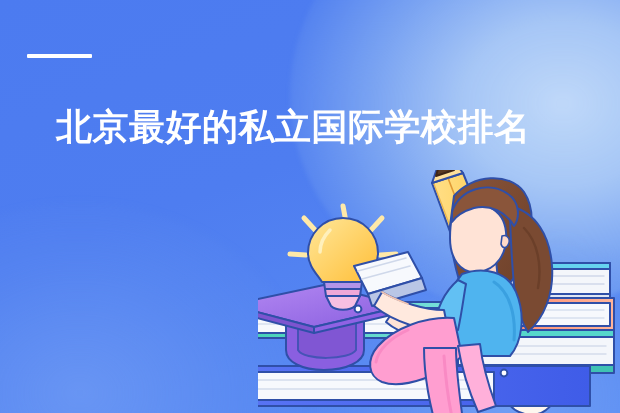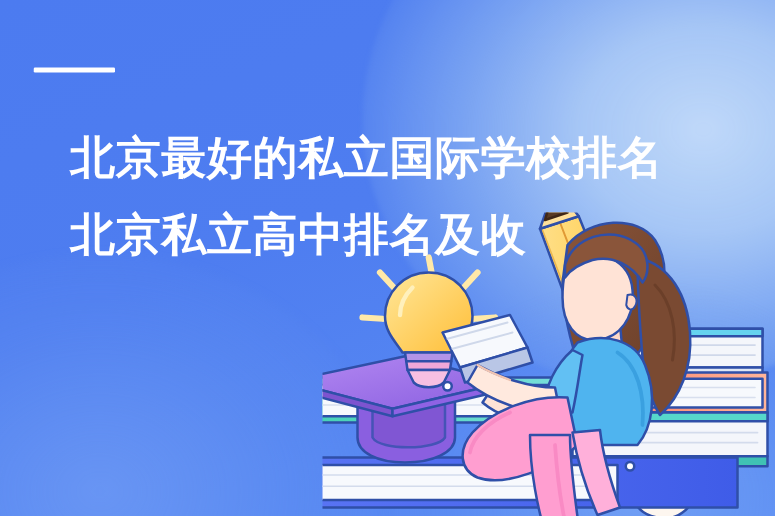--- a/index.html
+++ b/index.html
@@ -109,21 +109,20 @@
 
   <div class="bg-base"></div>
   <div class="bg-glow-right"></div>
   <div class="bg-glow-bottomleft"></div>
   <div class="bg-glow-bottomright"></div>
 
   <div class="accent-rule"></div>
 
   <div class="headline">
     <span class="headline-line">北京最好的私立国际学校排名</span>
-    <span class="headline-line">北京私立高中排名及收</span>
   </div>
 
   <div class="illustration">
     <svg viewBox="0 0 362 243" xmlns="http://www.w3.org/2000/svg">
       <defs>
         <linearGradient id="gTeal" x1="0" y1="0" x2="1" y2="0">
           <stop offset="0%" stop-color="#3fcfb0"></stop>
           <stop offset="100%" stop-color="#7ee0df"></stop>
         </linearGradient>
         <linearGradient id="gBlue" x1="0" y1="0" x2="1" y2="0">

